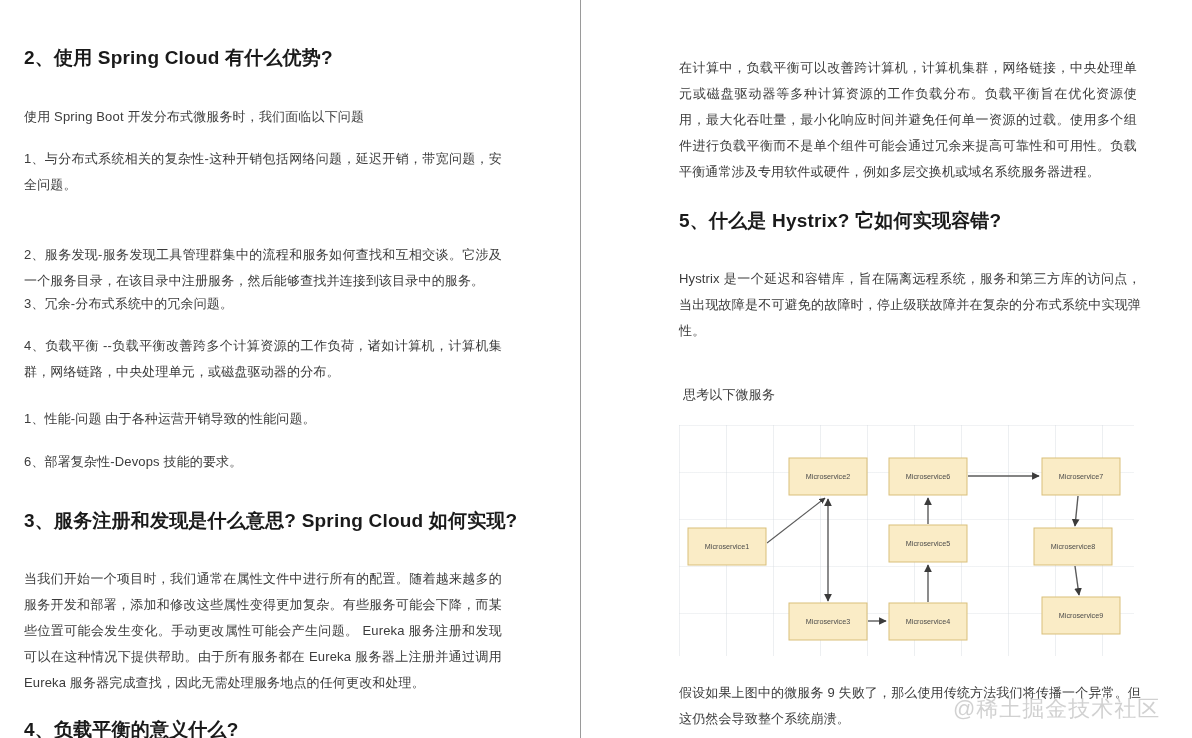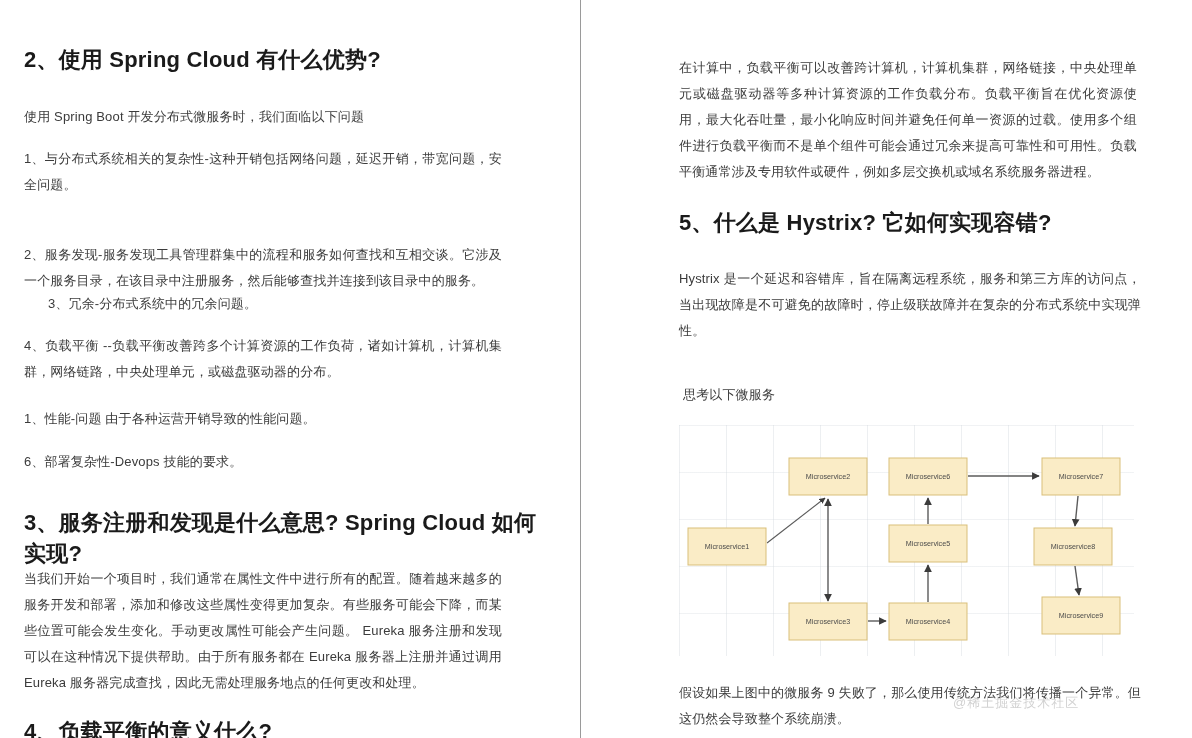--- a/index.html
+++ b/index.html
@@ -28,21 +28,21 @@
   .col-divider {
     position: absolute;
     left: 580px;
     top: 0;
     width: 1px;
     height: 738px;
     background: #9a9a9a;
   }
 
   h2.section-heading {
-    font-size: 22px;
+    font-size: 19px;
     font-weight: bold;
     color: #1a1a1a;
     letter-spacing: 0.2px;
     line-height: 1.4;
   }
   p.para {
     font-size: 13px;
     color: #3b3b3b;
     line-height: 26px;
     letter-spacing: 0.15px;
@@ -50,21 +50,21 @@
   }
 
   
   .blk { position: absolute; }
 
   
   #l-h2      { top: 45px;  left: 24px; width: 500px; }
   #l-p1      { top: 104px; left: 24px; width: 478px; }
   #l-p2      { top: 146px; left: 24px; width: 478px; }
   #l-p3      { top: 219px; left: 24px; width: 478px; margin-top: 23px; }
-  #l-p4      { top: 291px; left: 24px; width: 478px; margin-left: 24px; }
+  #l-p4      { top: 291px; left: 24px; width: 478px; }
   #l-p5      { top: 333px; left: 24px; width: 478px; }
   #l-p6      { top: 406px; left: 24px; width: 478px; }
   #l-p7      { top: 449px; left: 24px; width: 478px; }
   #l-h3      { top: 508px; left: 24px; width: 520px; }
   #l-p8      { top: 566px; left: 24px; width: 478px; }
   #l-h4      { top: 717px; left: 24px; width: 500px; }
 
   
   #r-p1      { top: 55px;  left: 679px; width: 458px; }
   #r-h5      { top: 208px; left: 679px; width: 470px; }
@@ -107,21 +107,21 @@
     stroke-width: 1.4;
     fill: none;
   }
   .edge-thin { stroke-width: 1.1; }
 
   
   #watermark {
     position: absolute;
     left: 953px;
     top: 694px;
-    font-size: 13px;
+    font-size: 22px;
     color: rgba(120,120,120,0.34);
     letter-spacing: 1px;
     white-space: nowrap;
     font-family: "Liberation Sans", "DejaVu Sans", sans-serif;
   }
 </style>
 </head>
 <body>
 
 <div id="page">

